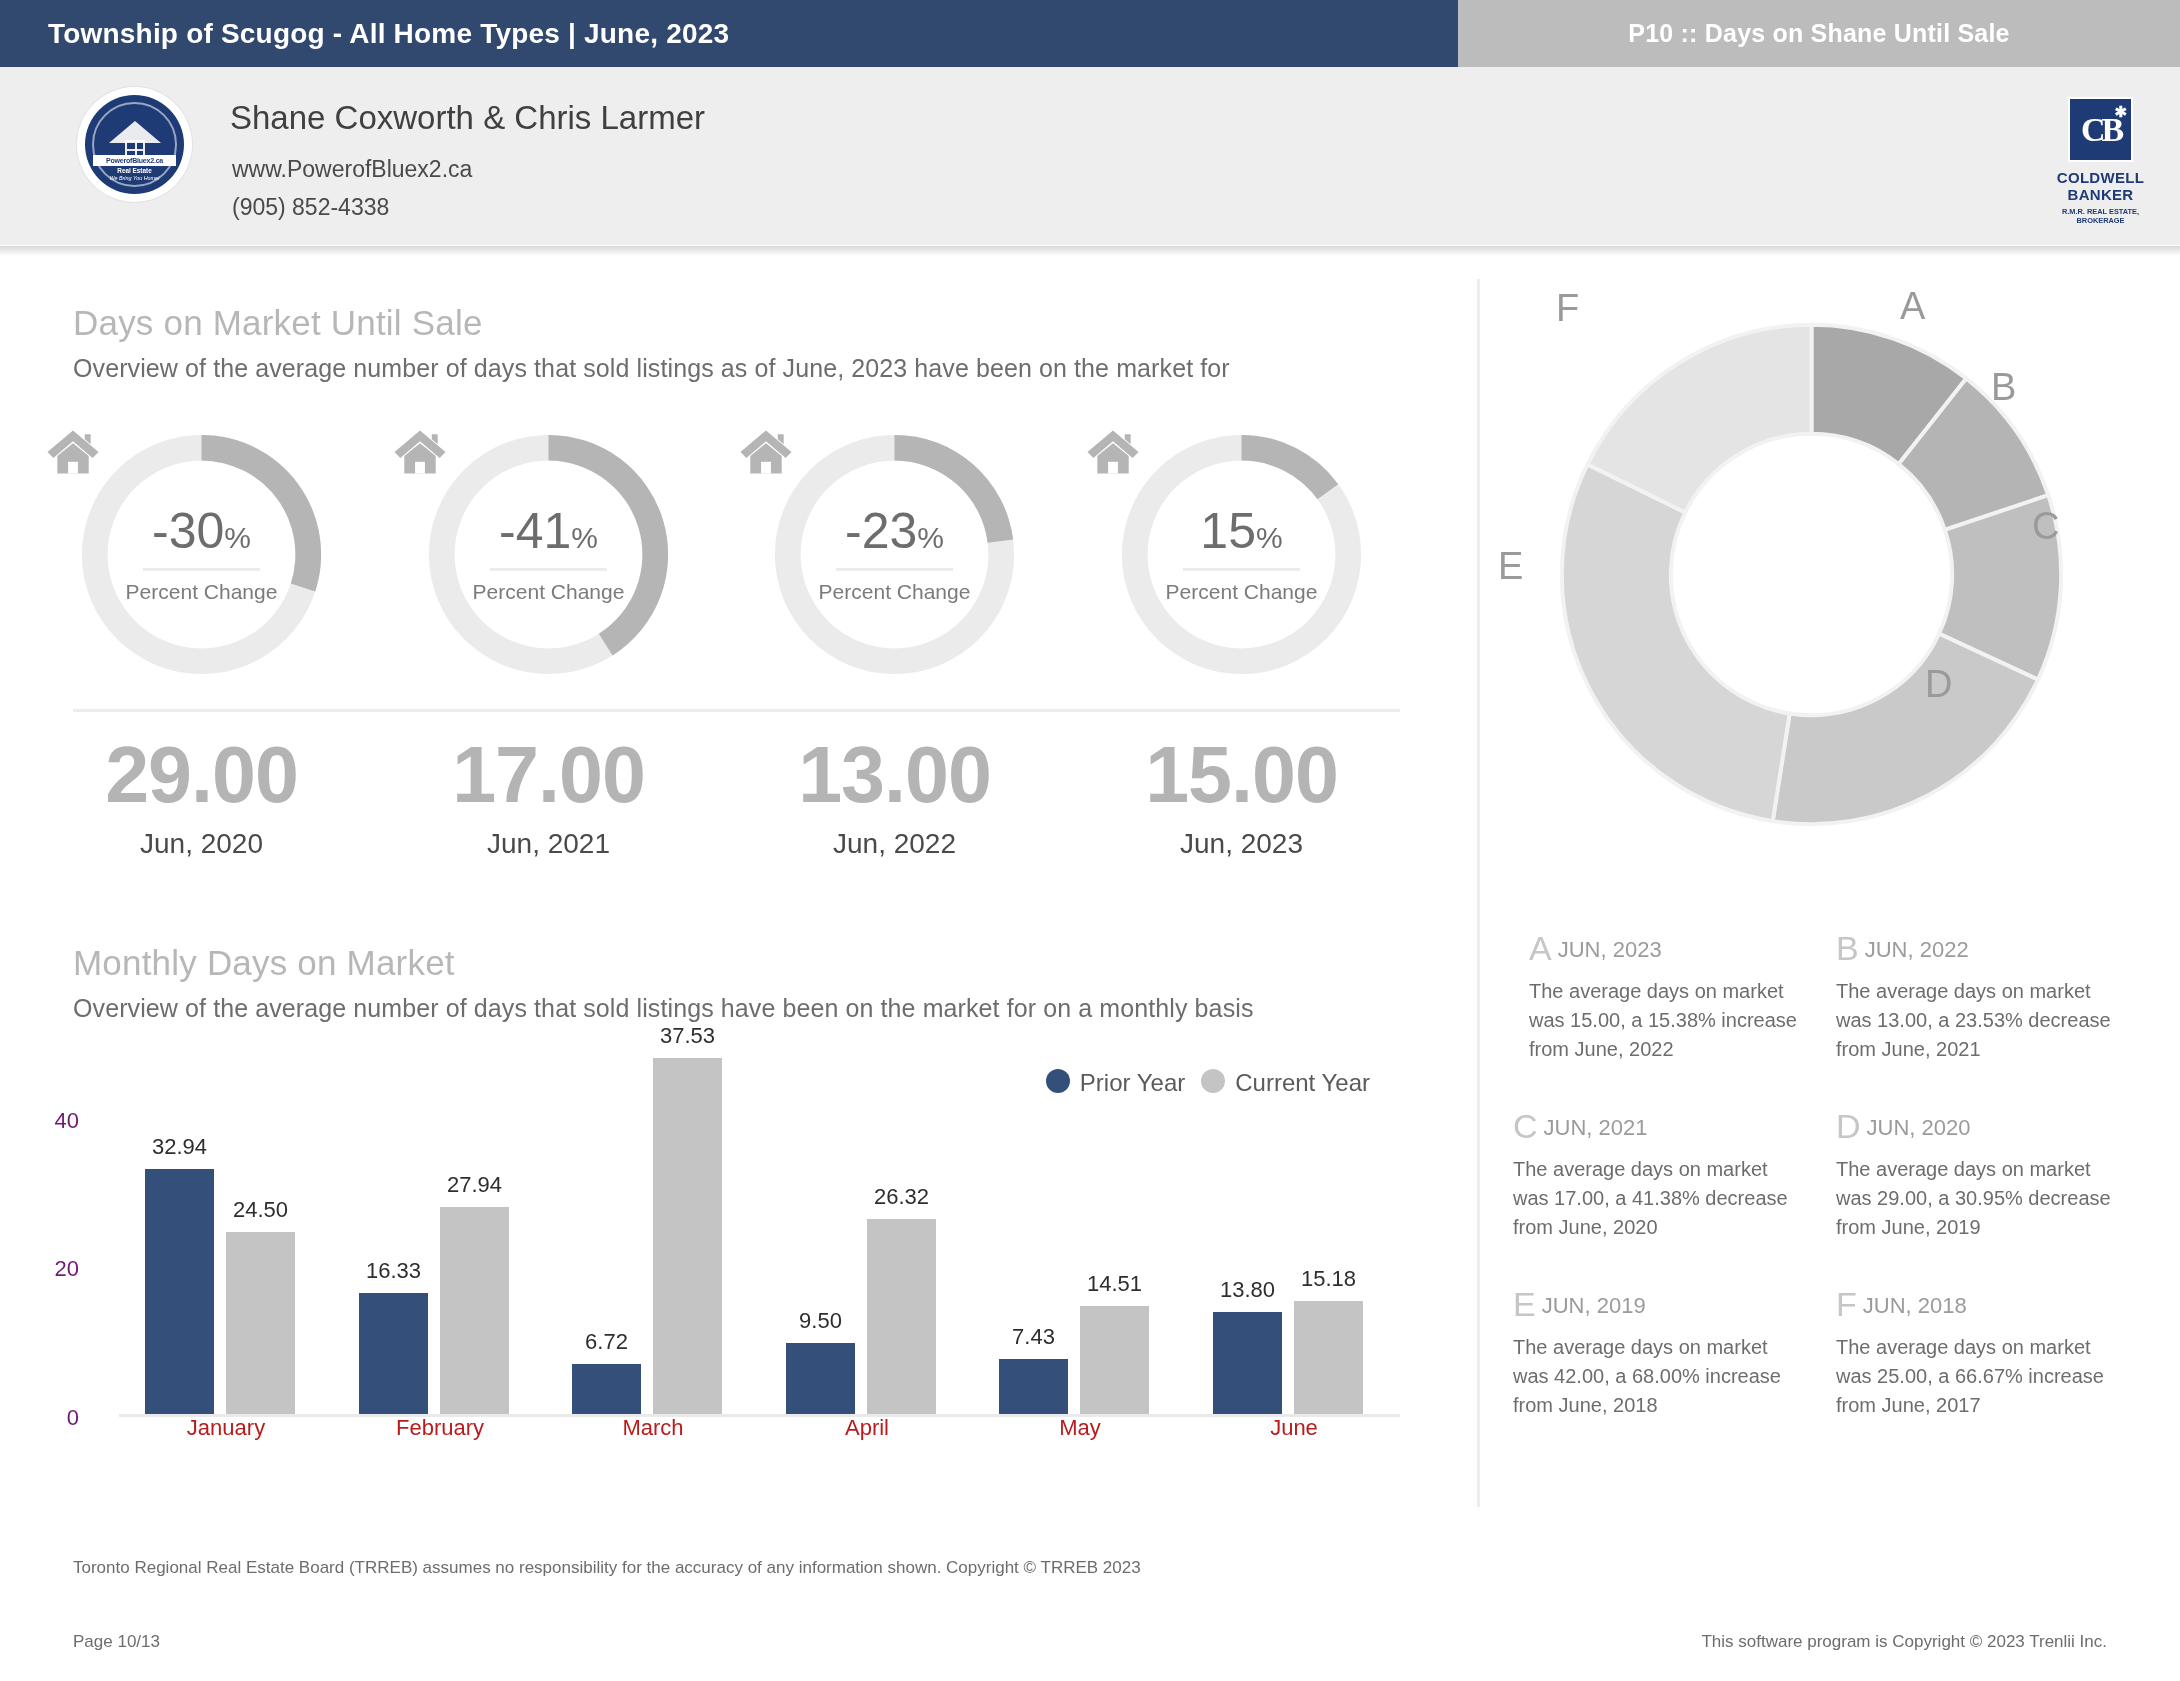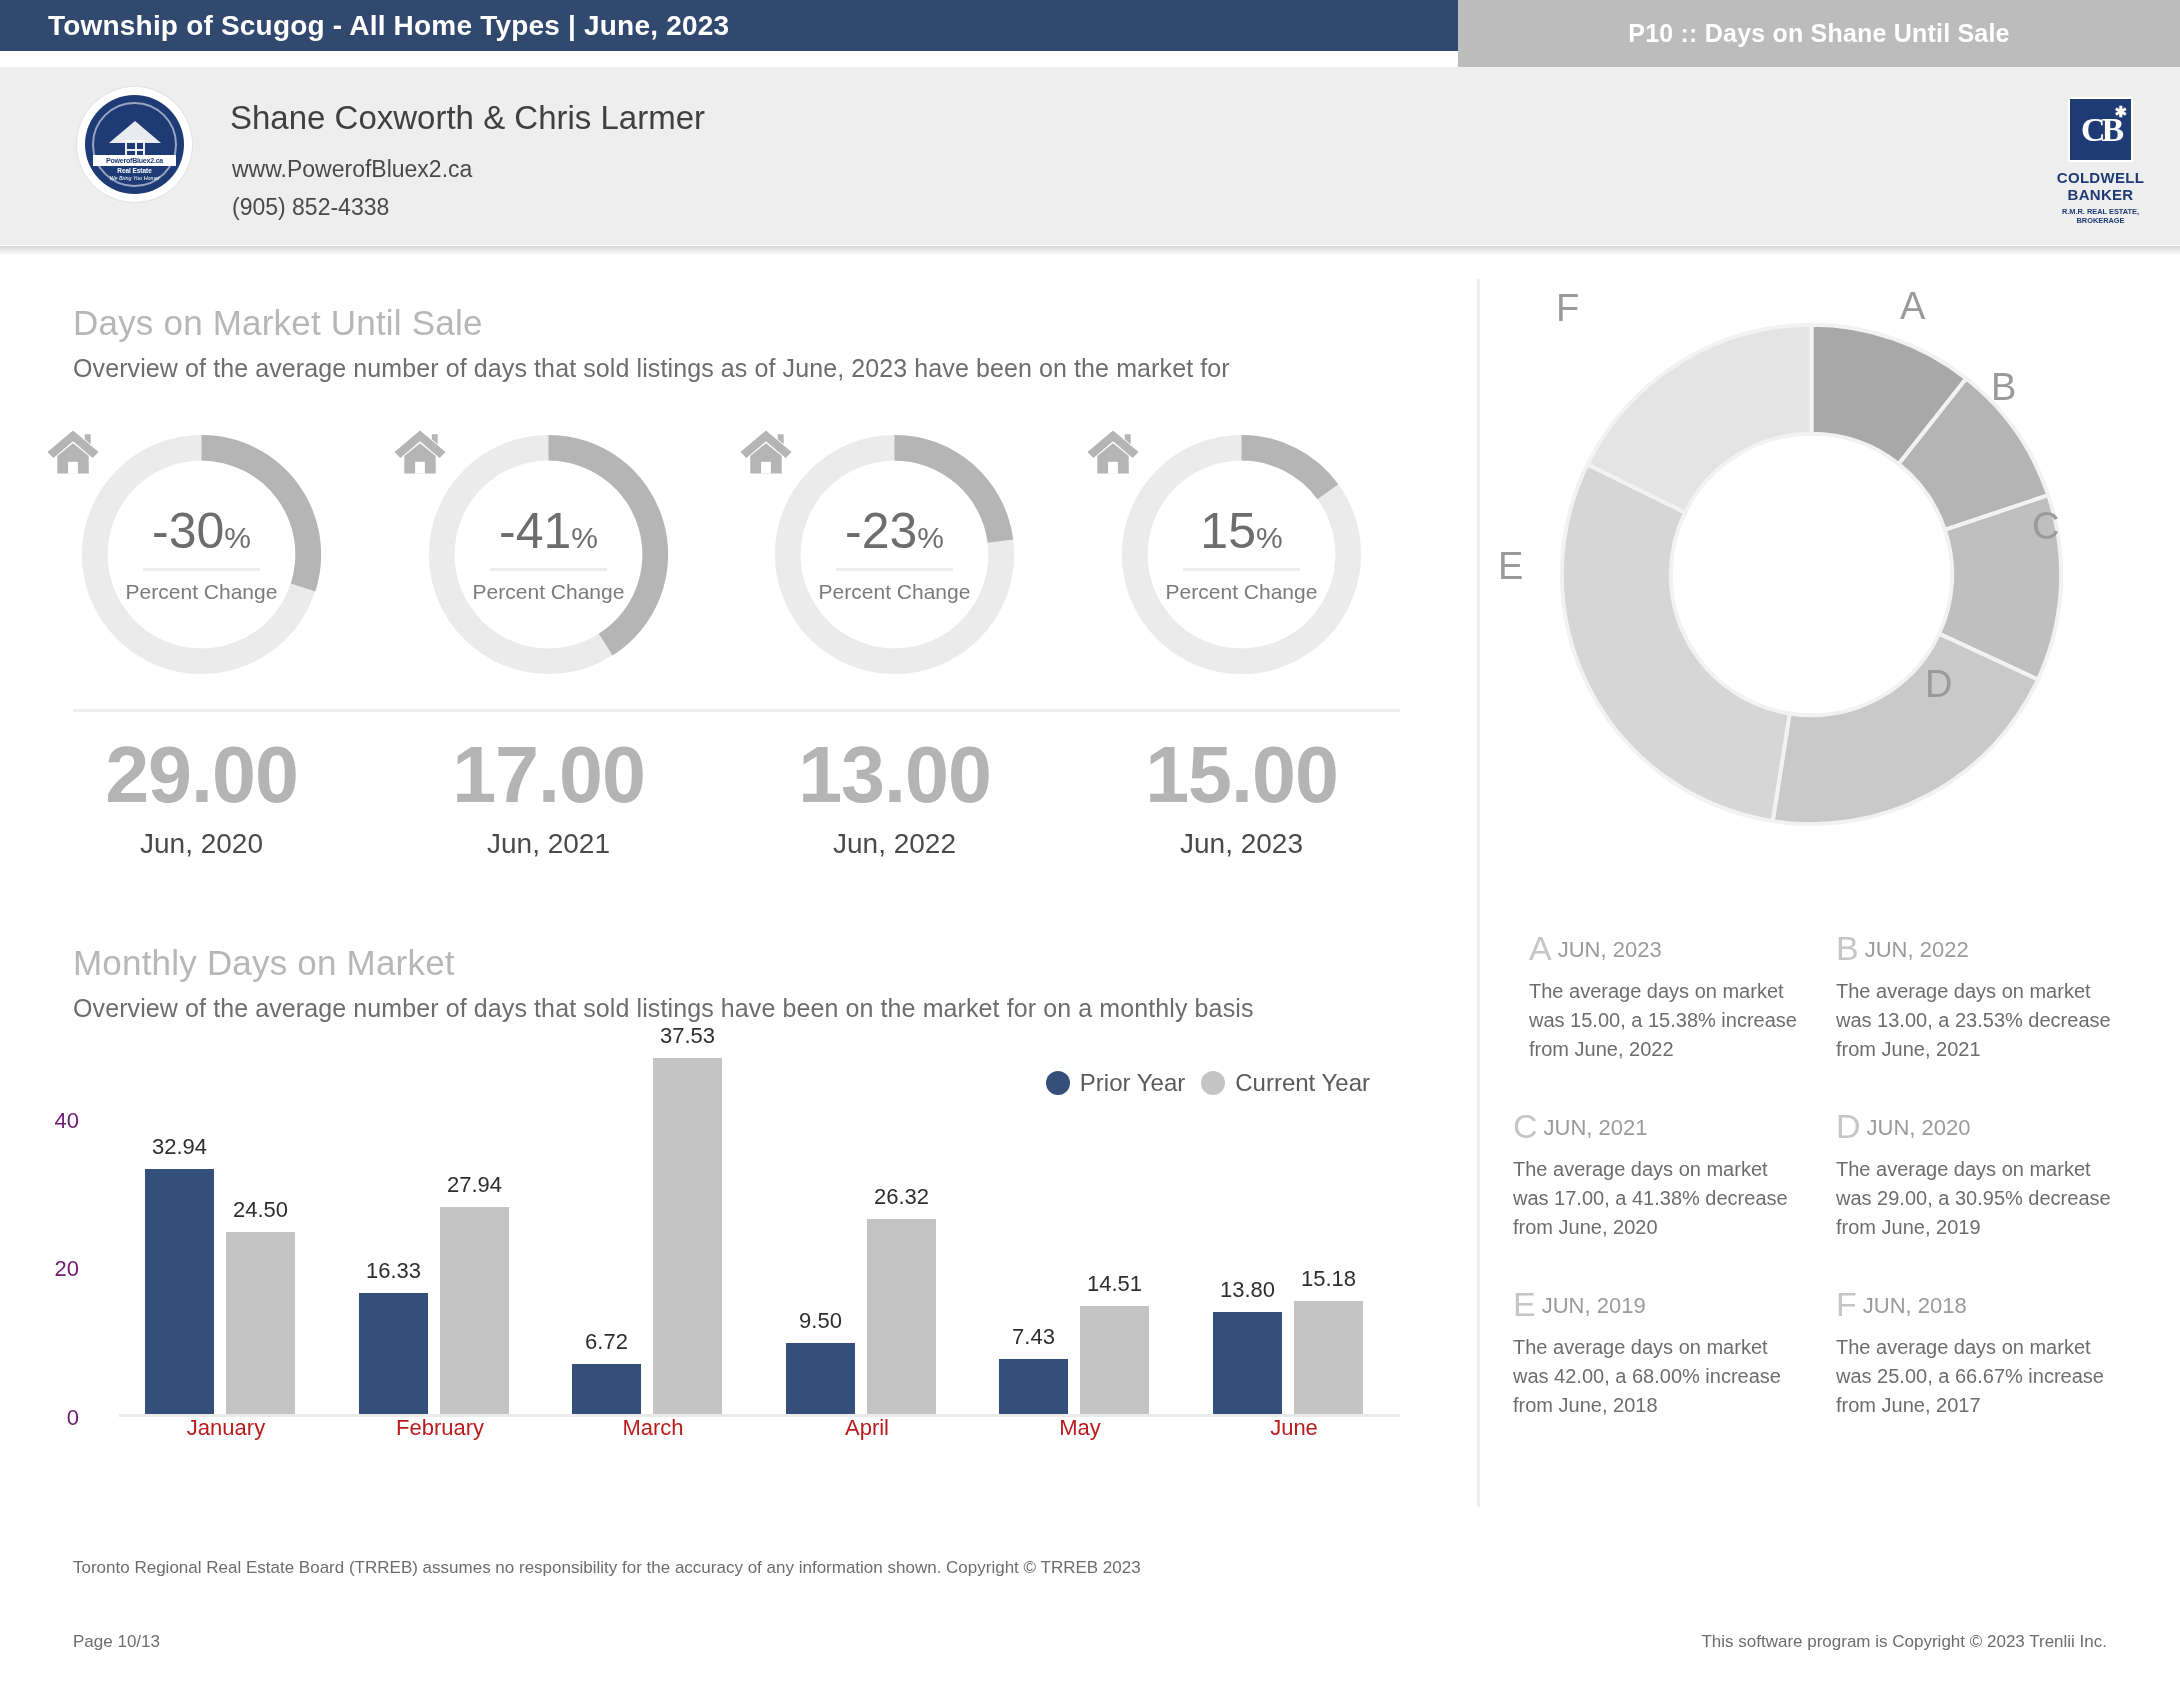--- a/index.html
+++ b/index.html
@@ -7,21 +7,21 @@
     width:2180px; height:1681px;
     background:#ffffff;
     font-family:"Liberation Sans", sans-serif;
     overflow:hidden;
   }
   #page { position:relative; width:2180px; height:1681px; background:#fff; }
 
   
   .titlebar { position:absolute; left:0; top:0; width:2180px; height:67px; }
   .titlebar .left {
-    position:absolute; left:0; top:0; width:1458px; height:51px;
+    position:absolute; left:0; top:0; width:1458px; height:67px;
     background:#31496f; display:flex; align-items:center;
   }
   .titlebar .right {
     position:absolute; left:1458px; top:0; width:722px; height:67px;
     background:#bcbcbc; display:flex; align-items:center; justify-content:center;
   }
   .title-left-text {
     color:#ffffff; font-size:28px; font-weight:bold; margin-left:48px; letter-spacing:0.2px;
     white-space:nowrap;
   }
@@ -120,21 +120,21 @@
   .bigval { position:absolute; top:0; width:257px; text-align:center; }
   .bigval-num { font-size:79px; color:#b4b4b4; font-weight:bold; line-height:1; letter-spacing:-1px; }
   .bigval-lbl { font-size:28px; color:#4a4a4a; margin-top:14px; }
 
   #mdm-title { position:absolute; left:73px; top:943px; }
   #mdm-sub   { position:absolute; left:73px; top:994px; }
 
   
   .chart { position:absolute; left:73px; top:1069px; width:1327px; height:416px; }
   .legend { position:absolute; right:30px; top:0; display:flex; align-items:center; gap:16px; }
-  .legend-item { display:flex; align-items:center; gap:10px; }
+  .legend-item { display:flex; align-items:flex-start; gap:10px; }
   .legend-dot { width:24px; height:24px; border-radius:50%; }
   .legend-text { font-size:24px; color:#5b5b5b; }
 
   .plot { position:absolute; left:46px; top:51px; width:1281px; height:297px; }
   .axis-line { position:absolute; left:0; bottom:0; width:1281px; height:3px; background:#eaeaea; }
   .ytick { position:absolute; right:1321px; font-size:22px; color:#701a75; white-space:nowrap; }
   .group { position:absolute; bottom:3px; height:297px; }
   .bar { position:absolute; bottom:0; width:69px; }
   .bar-val {
     position:absolute; bottom:100%; left:50%; transform:translateX(-50%);

